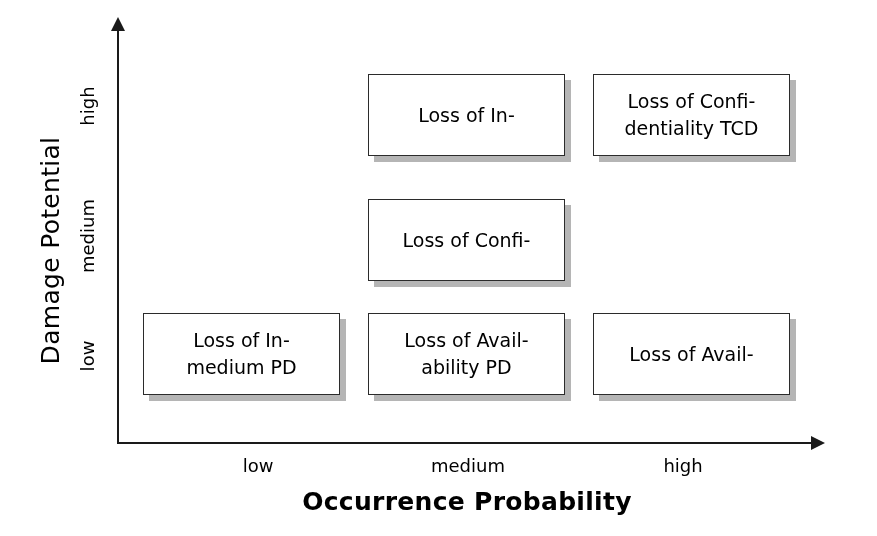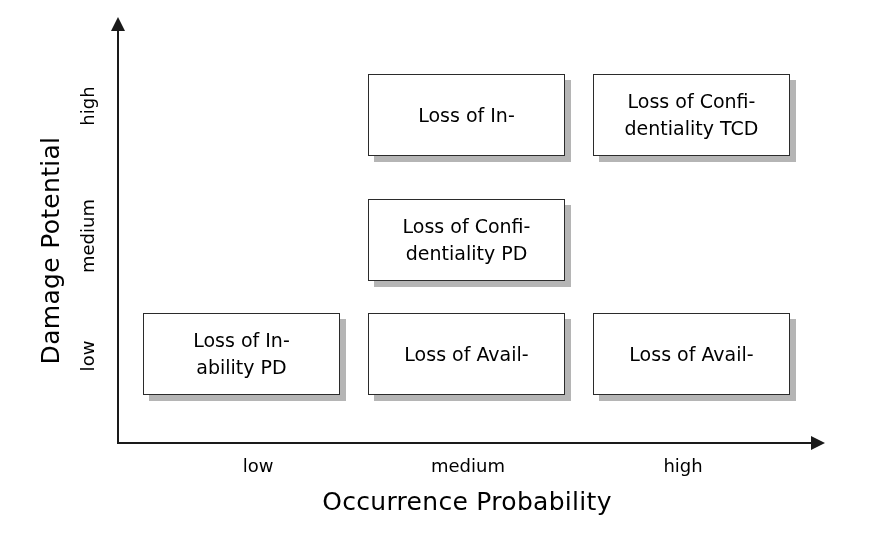--- a/index.html
+++ b/index.html
@@ -75,20 +75,21 @@
   .x-axis-title {
     position: absolute;
     left: 217px;
     top: 489px;
     width: 500px;
     text-align: center;
     font-size: 25px;
     line-height: 1;
     white-space: nowrap;
     letter-spacing: 0.3px;
+    font-weight: bold;
   }
 
   
   .y-tick {
     position: absolute;
     width: 110px;
     text-align: center;
     font-size: 18px;
     line-height: 1;
     transform: rotate(-90deg);
@@ -166,29 +167,29 @@
     <span class="line">Loss of In-</span>
   </div>
 
   <div class="risk-box box-conf-tcd">
     <span class="line">Loss of Confi-</span>
     <span class="line">dentiality TCD</span>
   </div>
 
   <div class="risk-box box-conf-pd">
     <span class="line">Loss of Confi-</span>
-    <span class="line">dentiality PD</span>
   </div>
 
   <div class="risk-box box-int-pd">
     <span class="line">Loss of In-</span>
-    <span class="line">ability PD</span>
+    <span class="line">medium PD</span>
   </div>
 
   <div class="risk-box box-avail-pd">
     <span class="line">Loss of Avail-</span>
+    <span class="line">ability PD</span>
   </div>
 
   <div class="risk-box box-avail-tcd">
     <span class="line">Loss of Avail-</span>
   </div>
 
 </div>
 
 </body></html>

